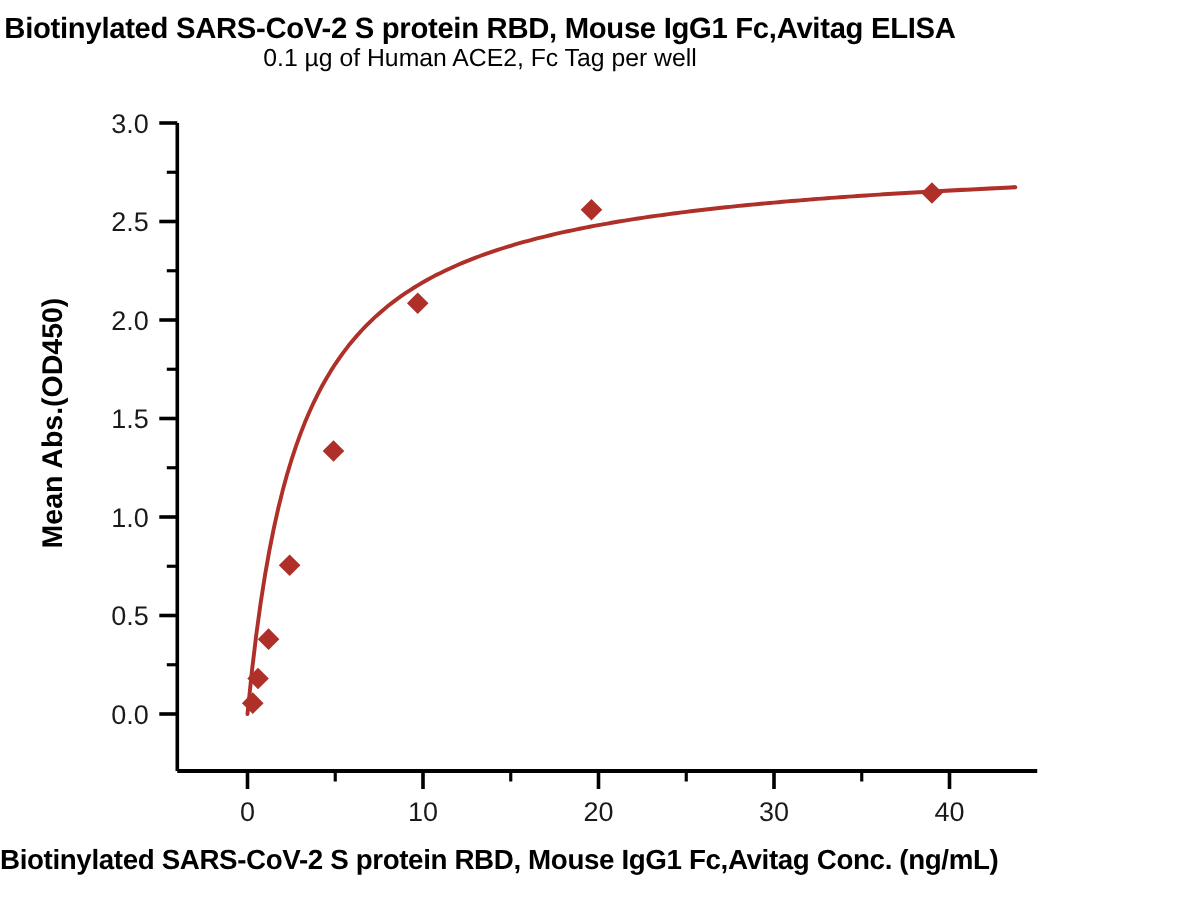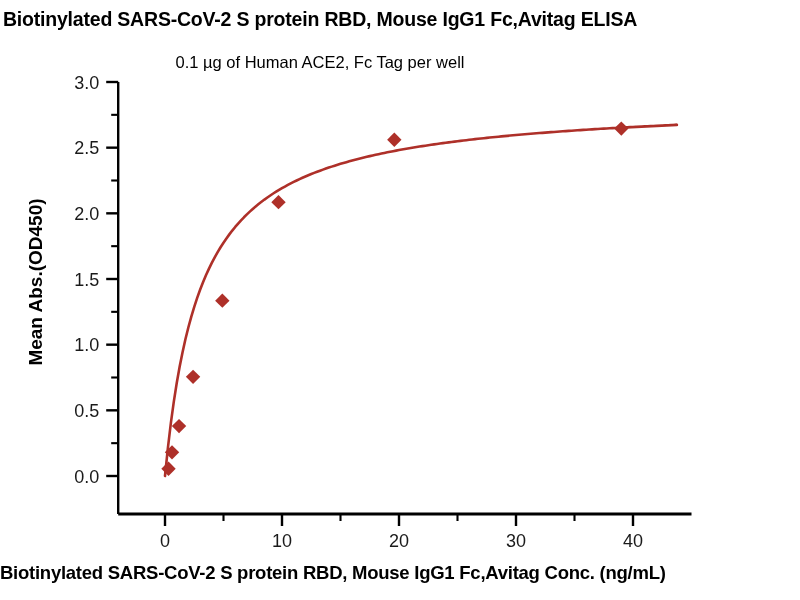--- a/index.html
+++ b/index.html
@@ -35,21 +35,21 @@
   #chart-title {
     font-size: 19.5px;
     font-weight: bold;
     letter-spacing: -0.2px;
     line-height: 1.15;
     white-space: nowrap;
   }
   #chart-subtitle {
     font-size: 16.5px;
     font-weight: normal;
-    margin-top: 23px;
+    margin-top: 0;
     line-height: 1.15;
     white-space: nowrap;
   }
 
   
   #y-axis-title {
     position: absolute;
     left: -104px;
     top: 271px;
     width: 280px;

